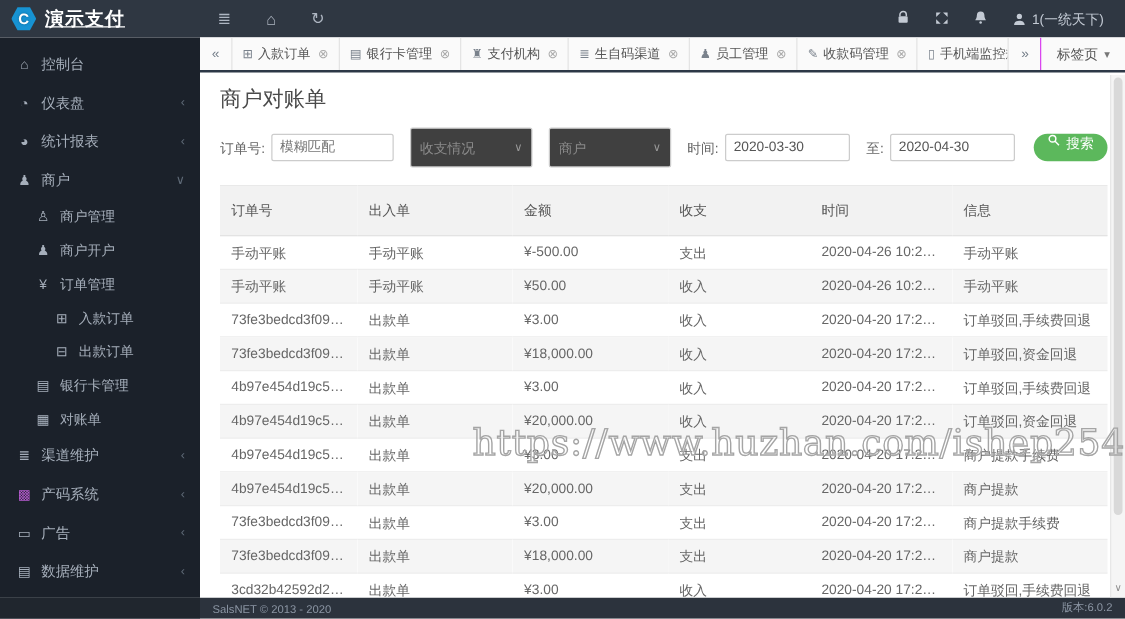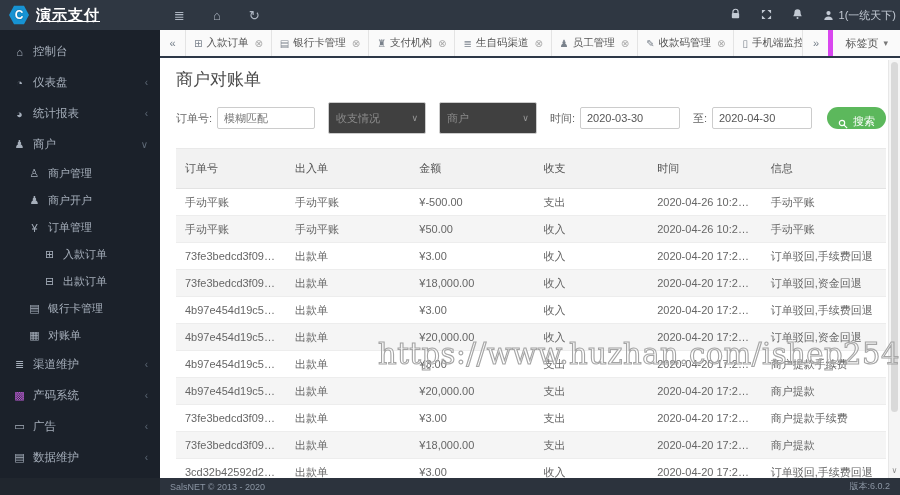--- a/index.html
+++ b/index.html
@@ -9,21 +9,21 @@
   
   .topbar { height:30px; background:#2f3742; display:flex; align-items:center; color:#c3cad4; }
   .logo-area { width:160px; flex:0 0 160px; display:flex; align-items:center; gap:7px; padding-left:9px; }
   .logo-hex { width:20px; height:20px; background:#1793d3; clip-path:polygon(25% 4%,75% 4%,100% 50%,75% 96%,25% 96%,0 50%);
               color:#fff; font-weight:bold; font-size:12px; display:flex; align-items:center; justify-content:center;
               text-shadow:0 0 2px #0b5c8c; }
   .logo-title { color:#fff; font-size:15px; font-weight:bold; letter-spacing:1px;text-decoration:underline; }
   .tb-left { display:flex; align-items:center; gap:28px; margin-left:14px; }
   .tb-ic { font-size:13px; color:#aeb6c2; cursor:pointer; }
   .tb-spacer { flex:1; }
-  .tb-right { display:flex; align-items:center; gap:20px; margin-right:4px; }
+  .tb-right { display:flex; align-items:center; gap:20px; margin-right:17px; }
   .tb-user { display:flex; align-items:center; gap:5px; font-size:11px; color:#c3cad4; cursor:pointer; }
 
   
   .main-row { display:flex; height:448px; }
   .sidebar { width:160px; flex:0 0 160px; background:#1b212a; padding-top:6px; overflow:hidden; }
   .sb-item { display:flex; align-items:center; color:#a6afbb; cursor:pointer; }
   .sb-item.lv0 { padding:8px 12px; font-size:11.5px; }
   .sb-item.lv1 { padding:6px 12px 6px 27px; font-size:11px; }
   .sb-item.lv2 { padding:6px 12px 6px 42px; font-size:11px; }
   .sb-ic { width:15px; margin-right:6px; font-size:11px; text-align:center; flex:0 0 15px; }
@@ -36,37 +36,37 @@
   .tab-scroll { flex:0 0 26px; display:flex; align-items:center; justify-content:center; color:#737d88; font-size:11px;
                 border-right:1px solid #e4e4e4; cursor:pointer; }
   .tab-scroll.right { border-right:none; border-left:1px solid #e4e4e4; }
   .tabs-wrap { display:flex; align-items:stretch; overflow:hidden; flex:1; }
   .tab { display:flex; align-items:center; gap:4px; padding:0 8px; font-size:10.5px; color:#555;
          border-right:1px solid #e4e4e4; white-space:nowrap; cursor:pointer; }
   .tab .t-ic { font-size:10px; color:#7a828c; }
   .tab .t-x { font-size:10px; color:#a9a9a9; margin-left:2px; }
   .tabs-fill { flex:1; }
   .tab-pages { display:flex; align-items:center; gap:5px; padding:0 12px; font-size:11px; color:#555;
-               border-left:5px solid #d946ef; cursor:pointer; }
+               border-left:1px solid #d946ef; cursor:pointer; }
   .tab-pages .caret { font-size:9px; color:#777; }
 
   
   .page { padding:7px 14px 0 16px; }
   .page-title { font-size:17px; font-weight:normal; color:#4a4a4a; margin:3px 0 11px; }
   .filterbar { display:flex; align-items:center; gap:5px; color:#666; margin-bottom:14px; white-space:nowrap; }
   .f-label { font-size:11px; color:#666; }
   .f-input { height:22px; border:1px solid #ccc; border-radius:2px; padding:0 6px; font-size:11px; color:#555;
              font-family:inherit; outline:none; background:#fff; }
   .f-input.order { width:98px; margin-right:8px; }
   .f-input.date { width:100px; margin-right:8px; }
   .f-select { height:32px; width:110px; border:1px solid #ccc; border-radius:2px; display:flex; align-items:center;
               justify-content:space-between; padding:0 7px; color:#8a8a8a; background:#404040; cursor:pointer; margin-right:8px; }
   .f-select .caret { color:#999; font-size:9px; }
   .btn-search { height:22px; border:none; border-radius:11px; background:#5cb85c; color:#fff; font-size:11px;
-                padding:0 11px; display:flex; align-items:flex-end; gap:5px; cursor:pointer; font-family:inherit; margin-left:2px; }
+                padding:0 11px; display:flex; align-items:flex-start; gap:5px; cursor:pointer; font-family:inherit; margin-left:2px; }
 
   
   table.grid { width:100%; border-collapse:collapse; font-size:11px; color:#666; table-layout:fixed; }
   .grid th { background:#f2f2f2; font-weight:normal; text-align:left; padding:12px 9px; color:#555;
              border-bottom:1px solid #e3e3e3; border-top:1px solid #e9e9e9; white-space:nowrap; }
   .grid td { padding:5.5px 9px; border-bottom:1px solid #ededed; white-space:nowrap; overflow:hidden; text-overflow:ellipsis; }
   .grid tbody tr:nth-child(even) td { background:#f5f5f5; }
 
   
   .watermark { position:absolute; left:218px; top:307px; font-family:"DejaVu Serif","Liberation Serif",serif;

